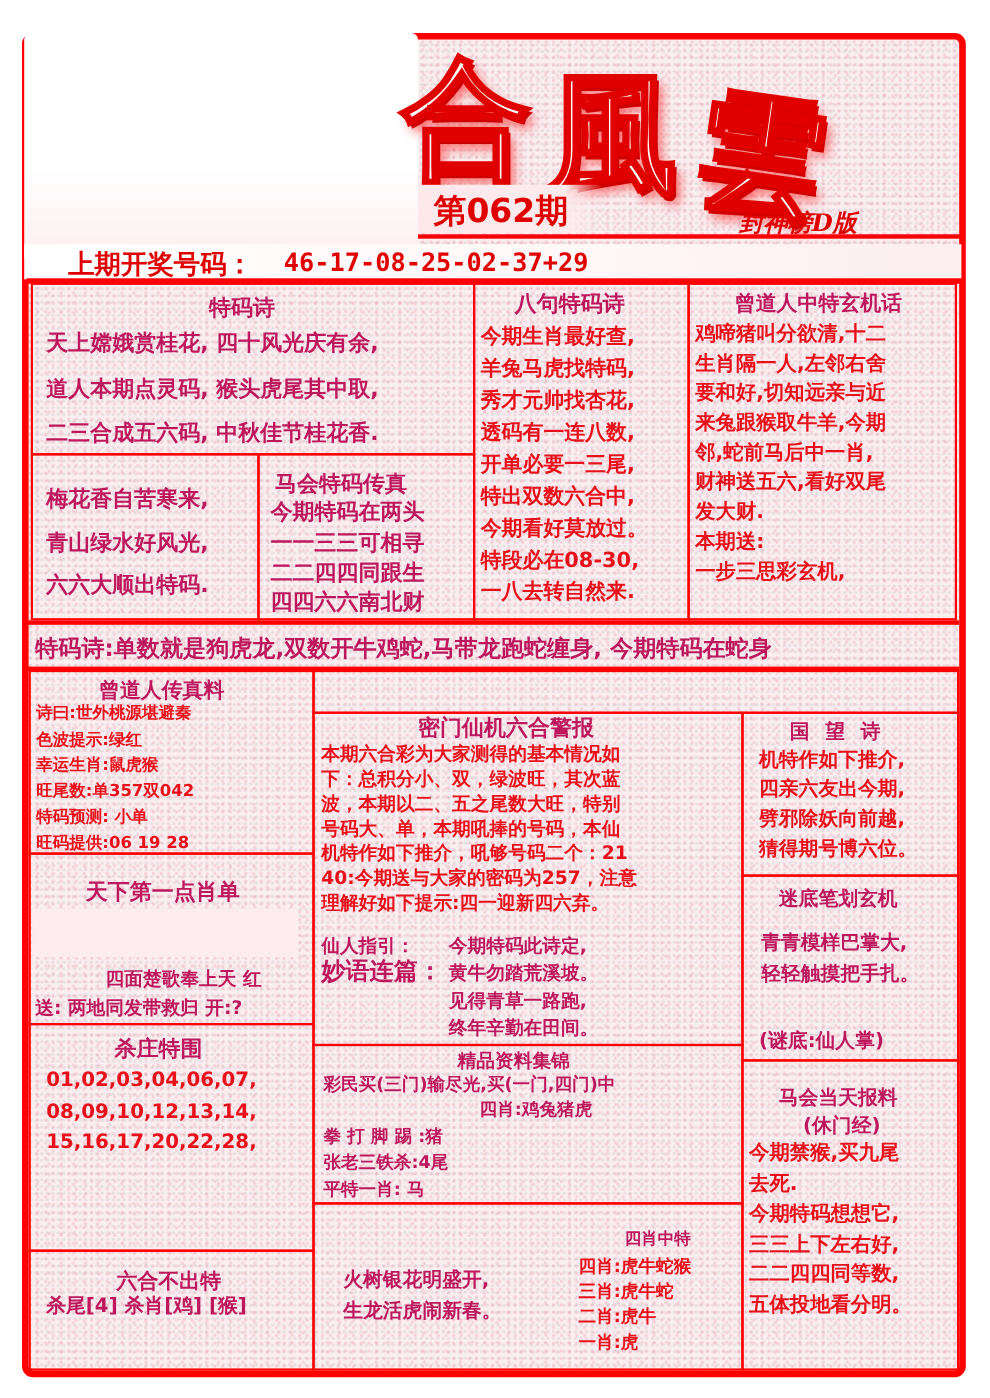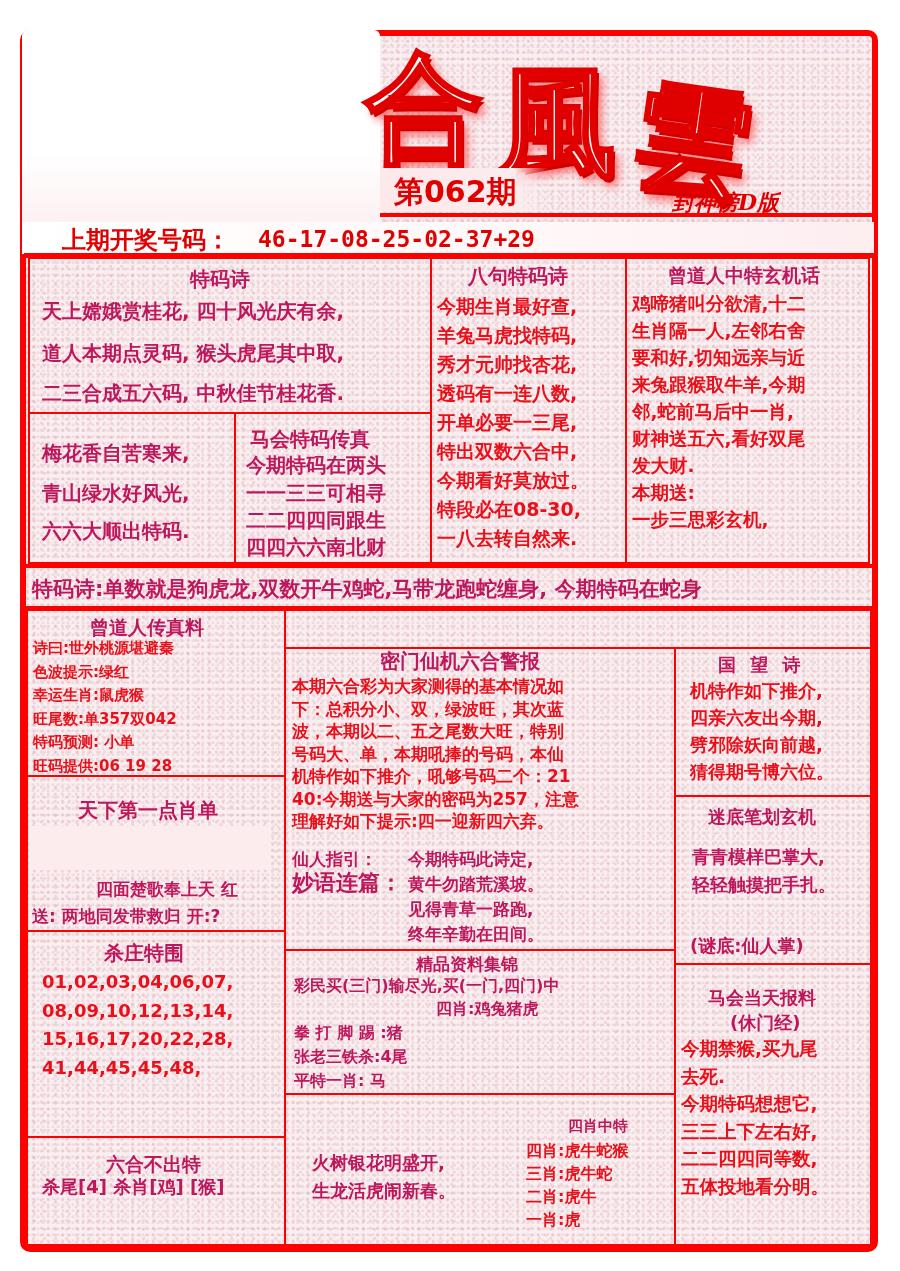--- a/index.html
+++ b/index.html
@@ -114,21 +114,20 @@
 <div style="position:absolute; left:30px; top:826px; width:240px; height:44px; background:#fcecee;"></div>
 <div class="t" style="left:96px; top:878px; font-size:17px;">四面楚歌奉上天 红</div>
 <div class="t" style="left:32px; top:905px; font-size:17px;">送: 两地同发带救归 开:?</div>
 
 <div class="box" style="left:26px; top:930px; width:260px; height:208px;"></div>
 <div class="t" style="left:104px; top:940px; font-size:20px;">杀庄特围</div>
 <div style="position:absolute; left:42px; top:968px; font-size:18px; font-weight:bold; line-height:28.5px; white-space:nowrap;">
   <div>01,02,03,04,06,07,</div>
   <div>08,09,10,12,13,14,</div>
   <div>15,16,17,20,22,28,</div>
-  <div>41,44,45,45,48,</div>
 </div>
 
 <div class="box" style="left:26px; top:1136px; width:260px; height:110px;"></div>
 <div class="t" style="left:106px; top:1152px; font-size:19px;">六合不出特</div>
 <div class="t" style="left:42px; top:1175px; font-size:18px;">杀尾[4]  杀肖[鸡] [猴]</div>
 
 <div class="box" style="left:284px; top:609px; width:588px; height:40px;"></div>
 
 <div class="box" style="left:284px; top:647px; width:392px; height:304px;"></div>
 <div class="t" style="left:380px; top:648px; font-size:20px;">密门仙机六合警报</div>

